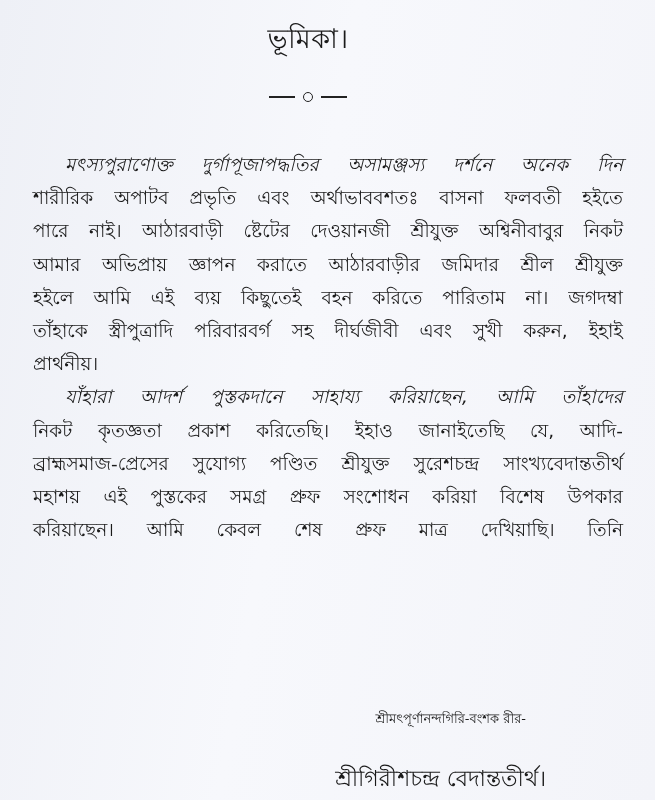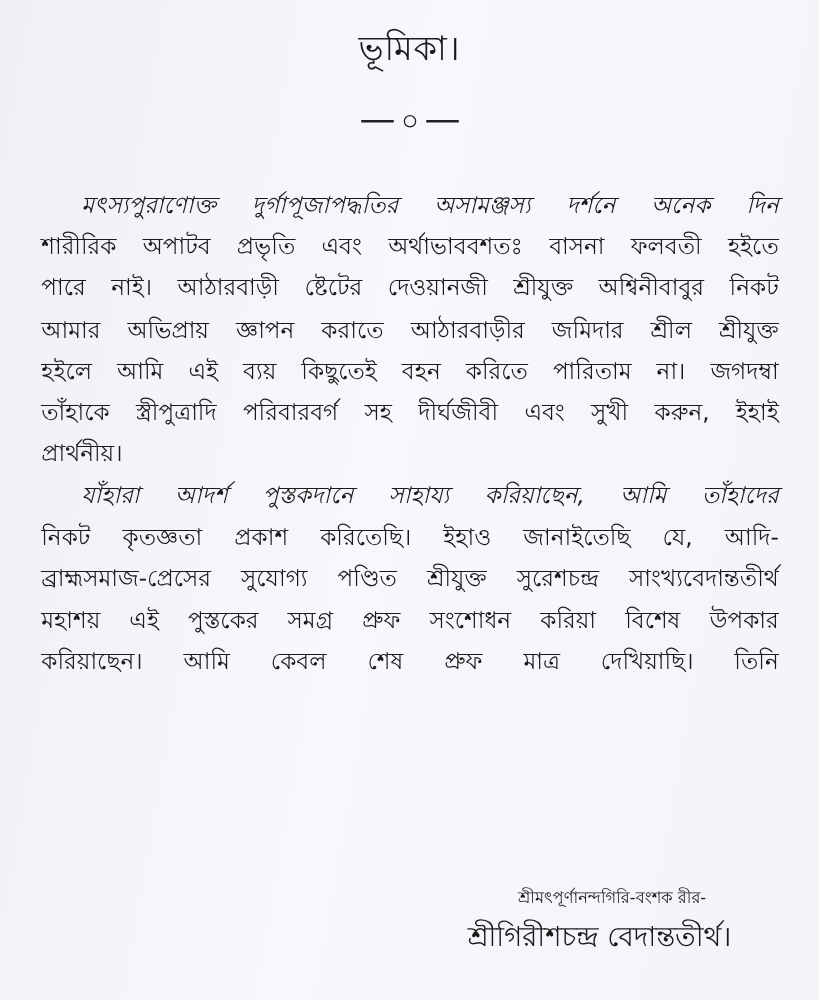--- a/index.html
+++ b/index.html
@@ -12,21 +12,21 @@
       overflow: hidden;
       background: #f4f5fa;
       background-image: linear-gradient(100deg, #eef0f6 0%, #f7f8fc 45%, #f3f4f9 100%);
       font-family: "DejaVu Sans", sans-serif;
       color: #1a1a1a;
       position: relative;
     }
     .page {
       position: absolute;
       left: 0; top: 0;
-      width: 586px; height: 800px; padding-left: 39px;
+      width: 586px; height: 800px;
     }
     .title {
       position: absolute;
       top: 18px;
       left: 0; right: 0;
       text-align: center;
       font-size: 27px;
       padding-left: 30px;
       letter-spacing: 0.5px;
     }
@@ -85,20 +85,21 @@
       text-align: right;
     }
     .sig-line1 {
       font-size: 13px;
       line-height: 30px;
       padding-right: 20px;
     }
     .sig-line2 {
       font-size: 22px;
       line-height: 34px;
+      margin-top: 28px;
     }
   </style>
 </head>
 <body>
 
 <div class="page">
 
   <div class="title">ভূমিকা।</div>
 
   <div class="divider">

